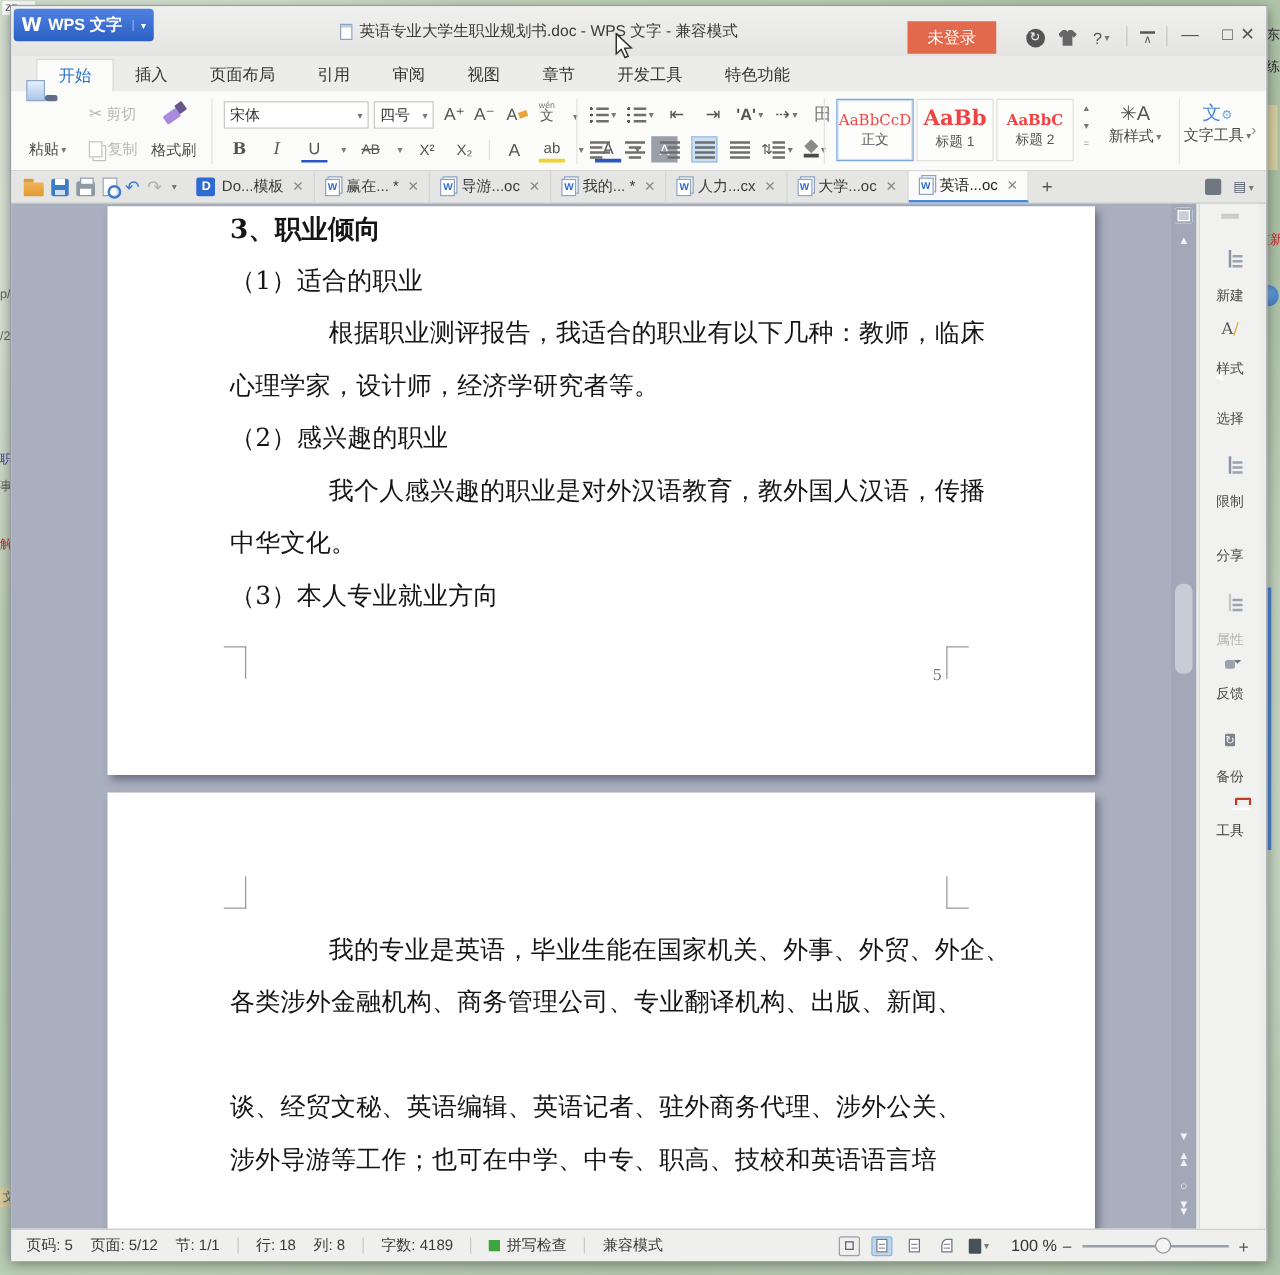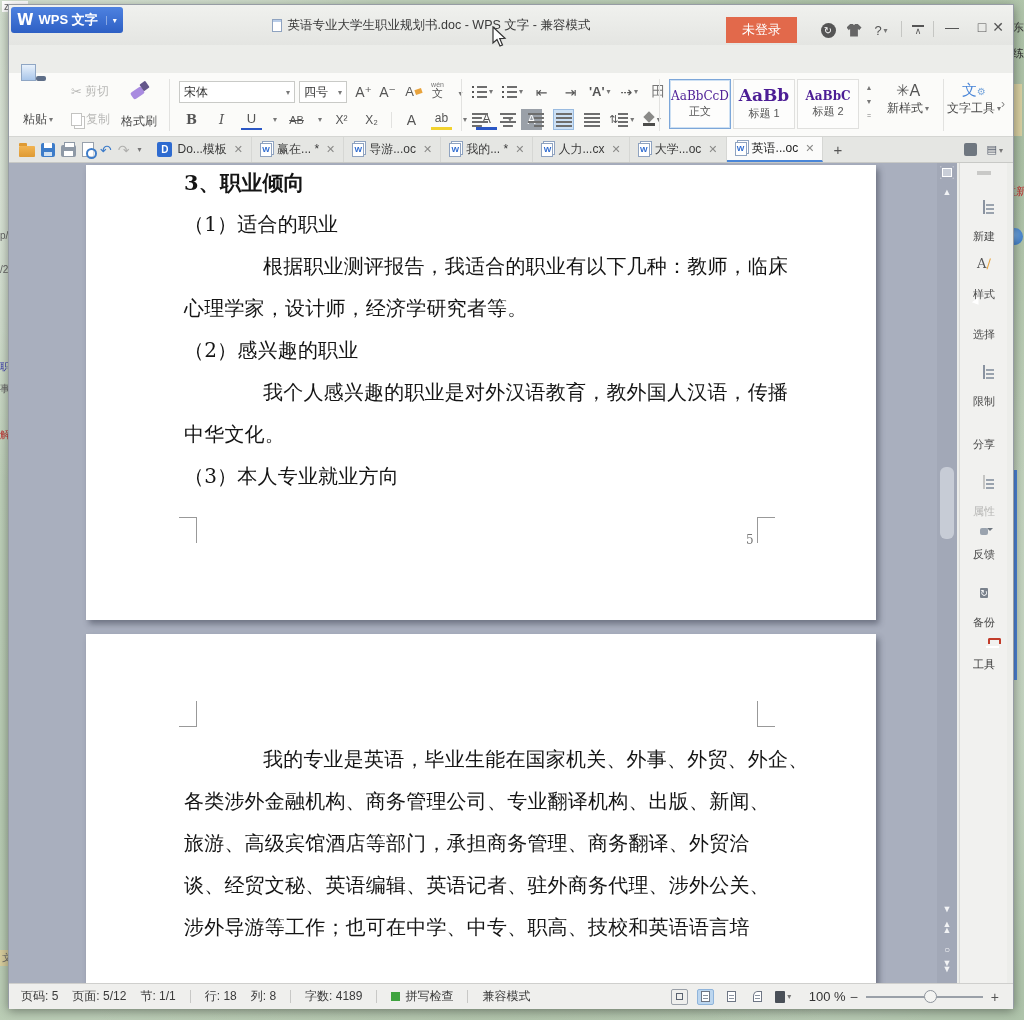--- a/index.html
+++ b/index.html
@@ -34,21 +34,21 @@
 
 .ribbon{position:absolute;left:0;top:68px;width:100%;height:64px;background:#FBFBF9;border-bottom:1px solid #D5D6D3}
 .rsep{position:absolute;top:6px;width:1px;height:52px;background:#E2E2E0}
 .rlabel{font-size:12px;color:#4a4a4a}
 .gray .rlabel,.gray{color:#B9B9B7}
 .car{font-size:8px;color:#777;margin-left:2px}
 .rbtn{display:inline-flex;align-items:center;justify-content:center;height:21px;min-width:21px;font-size:13px;color:#555}
 .combo{height:22px;background:#fff;border:1px solid #C9CAC7;display:flex;align-items:center;font-size:12px;color:#333;padding:0 4px;justify-content:space-between}
 .stylecard{position:absolute;top:6px;width:62px;height:50px;background:#FDFDFC;border:1px solid #E0E0DE;text-align:center;display:flex;flex-direction:column;justify-content:center;gap:2px}
 .stylecard.sel{border:1px solid #7DA7D9;box-shadow:0 0 0 1px #CDE0F3 inset}
-.sc-prev{font-family:"DejaVu Serif","Liberation Serif",serif;color:#4c1d95;line-height:1}
+.sc-prev{font-family:"DejaVu Serif","Liberation Serif",serif;color:#ef4444;line-height:1}
 .sc-name{font-size:11px;color:#555}
 
 .clip{width:20px;height:23px;background:#7B8CA7;border-radius:3px;position:relative}
 .clip:before{content:"";position:absolute;top:-3px;left:5px;width:10px;height:5px;background:#5E6E88;border-radius:2px}
 .clip:after{content:"";position:absolute;right:-5px;bottom:-2px;width:13px;height:15px;background:linear-gradient(#E8F1FB,#A9C6EA);border:1px solid #8FA6C4}
 .brush{width:18px;height:18px;position:relative}
 .brush:before{content:"";position:absolute;left:0;top:8px;width:13px;height:8px;background:#A98BE0;border-radius:2px;transform:rotate(-35deg)}
 .brush:after{content:"";position:absolute;right:1px;top:1px;width:7px;height:8px;background:#64578A;border-radius:1px;transform:rotate(-35deg)}
 .ic-copy{width:11px;height:13px;border:1px solid #C3C3C1;background:#fff;box-shadow:3px 3px 0 -1px #fff,3px 3px 0 0 #C3C3C1;margin-right:4px}
 .ubar{border-bottom:2px solid #2B57C5}
@@ -166,20 +166,31 @@
     <div class="vsep" style="left:892px"></div>
     <div class="tbic" style="left:898px">
         <span style="display:block;width:12px;border-top:2px solid #555;font-size:9px;line-height:8px;text-align:center;color:#555">∧</span>
       </div>
     <div class="vsep" style="left:924px"></div>
     <div class="winctl" style="left:928px">—</div>
     <div class="winctl" style="left:958px">□</div>
     <div class="winctl" style="left:972px;left:974px">✕</div>
   </div>
 
+  <div class="menubar">
+    <div class="mtab active">开始</div>
+    <div class="mtab">插入</div>
+    <div class="mtab">页面布局</div>
+    <div class="mtab">引用</div>
+    <div class="mtab">审阅</div>
+    <div class="mtab">视图</div>
+    <div class="mtab">章节</div>
+    <div class="mtab">开发工具</div>
+    <div class="mtab">特色功能</div>
+  </div>
 
   <div class="ribbon">
 
     <div class="abs" style="left:22px;top:6px"><span class="clip"></span></div>
     <div class="abs flex" style="left:14px;top:38px">
         <span class="rlabel">粘贴</span>
         <span class="car">▾</span>
       </div>
     <div class="abs flex gray" style="left:62px;top:10px">
         <span style="font-family:'DejaVu Sans',sans-serif;font-size:13px;margin-right:3px">✂</span>
@@ -380,21 +391,20 @@
       <div class="cm" style="left:93px;top:352px;border-top:1px solid #999;border-right:1px solid #999"></div>
       <div class="cm" style="left:671px;top:352px;border-top:1px solid #999;border-left:1px solid #999"></div>
       <div class="pagenum" style="left:660px;top:368px">5</div>
     </div>
 
     <div class="page" style="top:471px;height:360px">
       <div class="cm" style="left:93px;top:67px;border-bottom:1px solid #999;border-right:1px solid #999"></div>
       <div class="cm" style="left:671px;top:67px;border-bottom:1px solid #999;border-left:1px solid #999"></div>
       <div class="dline" style="left:177px;top:112px">我的专业是英语，毕业生能在国家机关、外事、外贸、外企、</div>
       <div class="dline" style="left:98px;top:154px">各类涉外金融机构、商务管理公司、专业翻译机构、出版、新闻、</div>
-      <div class="dline" style="left:98px;top:196px">旅游、高级宾馆酒店等部门，承担商务管理、商务翻译、外贸洽</div>
       <div class="dline" style="left:98px;top:238px">谈、经贸文秘、英语编辑、英语记者、驻外商务代理、涉外公关、</div>
       <div class="dline" style="left:98px;top:280px">涉外导游等工作；也可在中学、中专、职高、技校和英语语言培</div>
     </div>
 
     <div class="scol">
       <span class="abs" style="left:3px;top:3px;width:14px;height:13px;background:#C9CED8;border-radius:2px;box-shadow:inset 0 0 0 2px #A2A8B7, inset 0 0 0 3px #fff"></span>
       <span class="ar" style="top:24px">▲</span>
       <span class="sthumb" style="top:304px;height:72px"></span>
       <span class="ar" style="top:741px">▼</span>
       <span class="ar" style="top:758px;line-height:6px">▲<br>▲</span>

